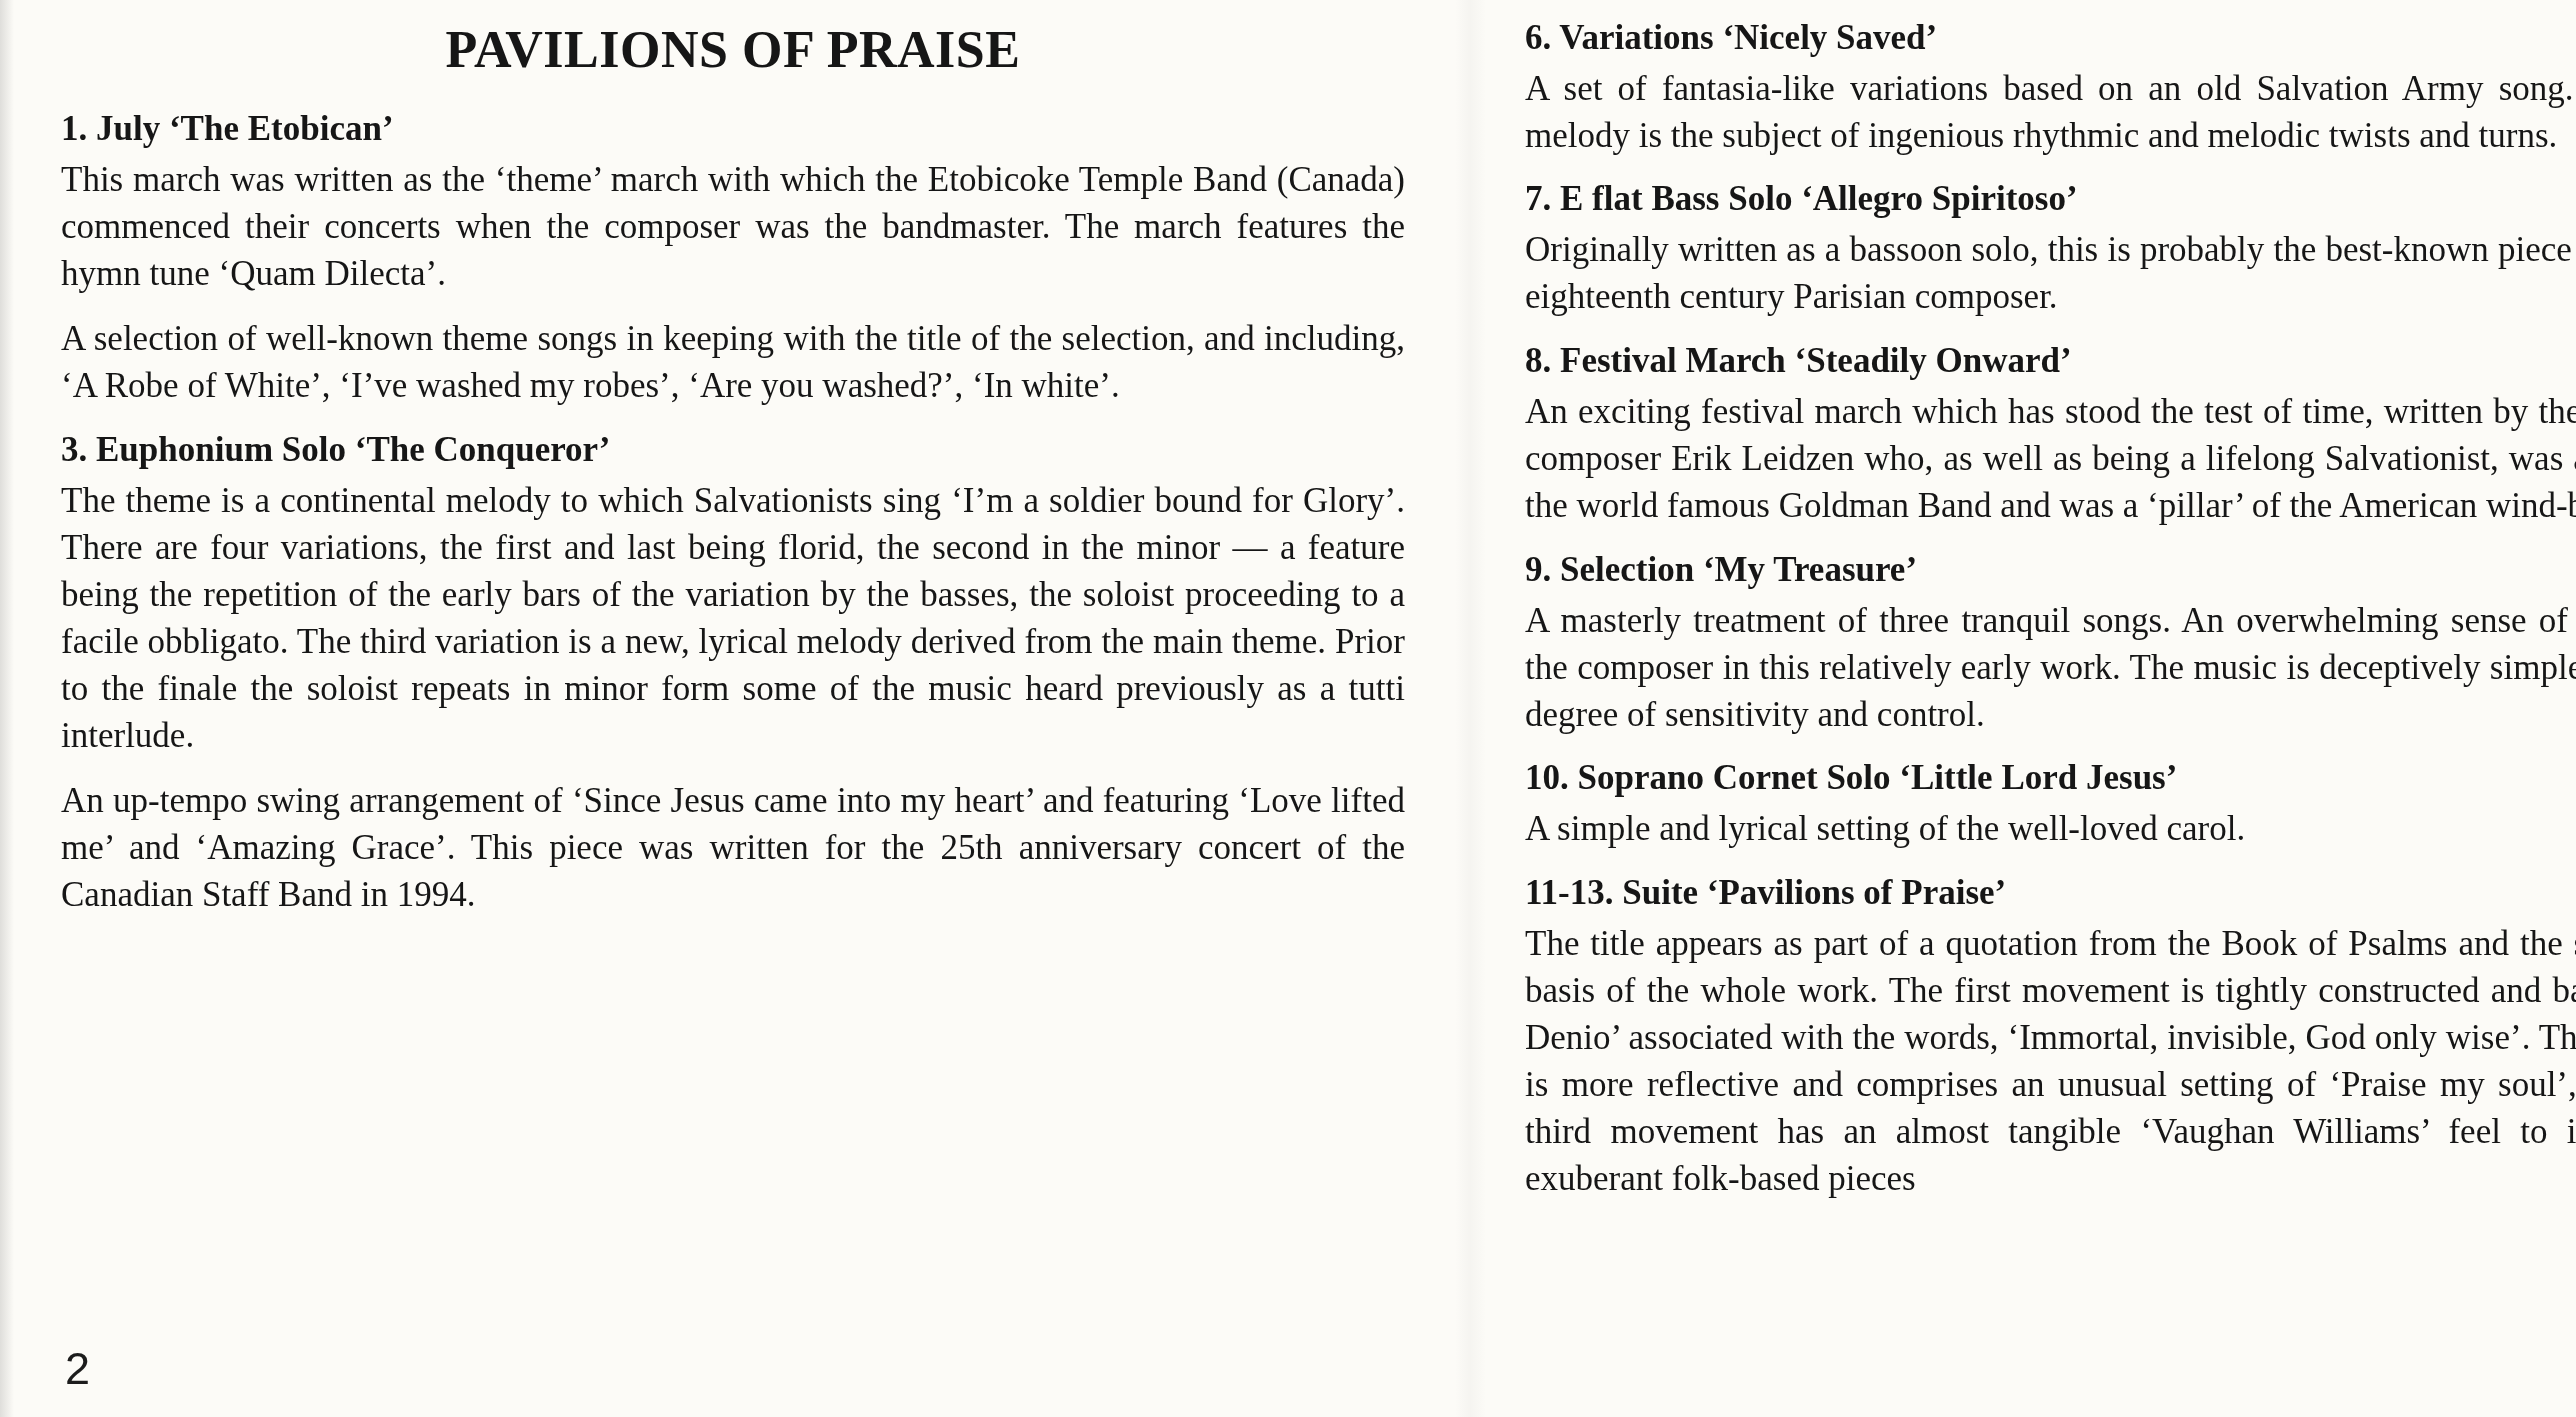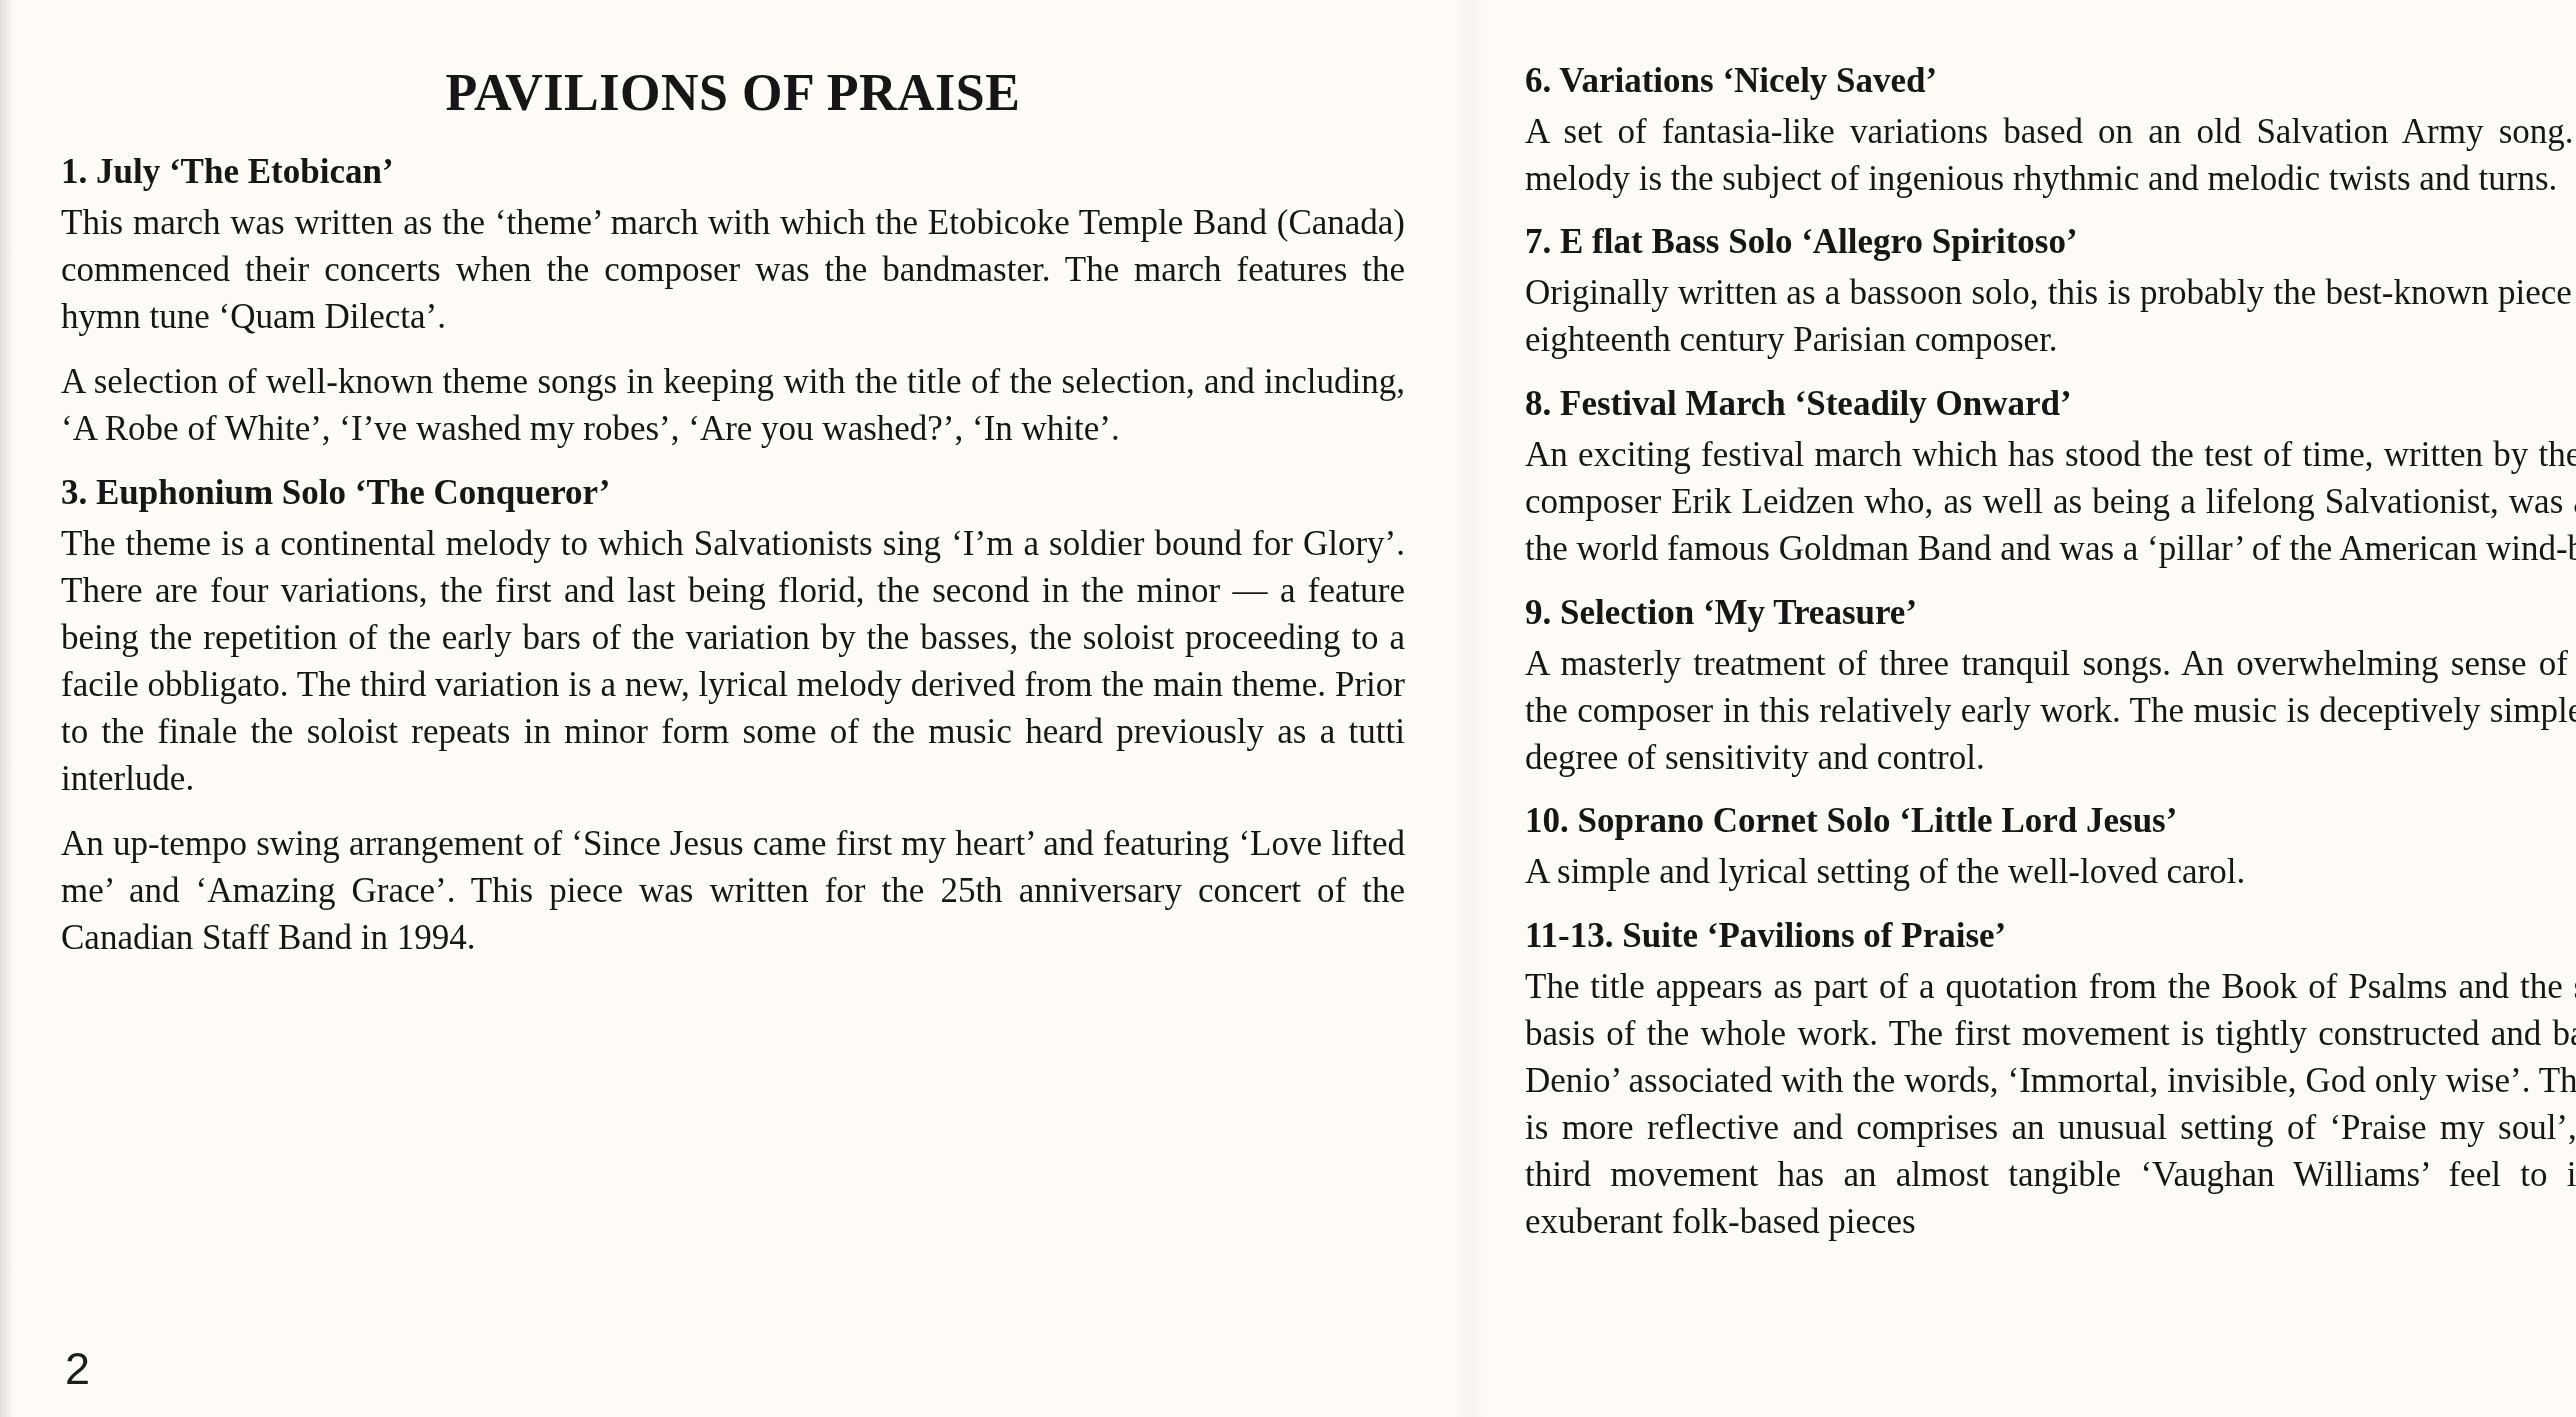--- a/index.html
+++ b/index.html
@@ -5,21 +5,21 @@
   html, body { margin: 0; padding: 0; }
   .spread {
     position: relative;
     width: 2897px;
     height: 1418px;
     background: var(--paper, #fcfbf7);
     color: var(--ink, #161616);
     font-family: "Liberation Serif", "DejaVu Serif", serif;
     overflow: hidden;
   }
-  .column { position: absolute; margin-top: 43px; }
+  .column { position: absolute; }
   .column.left  { left: 61px;  top: 19.6px; width: 1344px; }
   .column.right { left: 1525px; top: 15.5px; width: 1331px; }
   .page-title {
     margin: 0 0 27px 0;
     font-size: 52px;
     line-height: 60px;
     font-weight: bold;
     text-align: center;
     letter-spacing: 0.5px;
   }
@@ -75,21 +75,21 @@
     <section class="track">
       <p class="track-body"><span>A selection of well-known theme songs in keeping with the title of the selection, and including, </span><span class="italic">‘A Robe of White’</span><span>, </span><span class="italic">‘I’ve washed my robes’</span><span>, </span><span class="italic">‘Are you washed?’</span><span>, </span><span class="italic">‘In white’</span><span>.</span></p>
     </section>
 
     <section class="track">
       <h2 class="track-heading">3. Euphonium Solo ‘The Conqueror’</h2>
       <p class="track-body"><span>The theme is a continental melody to which Salvationists sing ‘I’m a soldier bound for Glory’. There are four variations, the first and last being florid, the second in the minor — a feature being the repetition of the early bars of the variation by the basses, the soloist proceeding to a facile </span><span class="italic">obbligato</span><span>. The third variation is a new, lyrical melody derived from the main theme. Prior to the finale the soloist repeats in minor form some of the music heard previously as a </span><span class="italic">tutti</span><span> interlude.</span></p>
     </section>
 
     <section class="track">
-      <p class="track-body"><span>An up-tempo swing arrangement of </span><span class="italic">‘Since Jesus came first my heart’</span><span> and featuring </span><span class="italic">‘Love lifted me’</span><span> and </span><span class="italic">‘Amazing Grace’</span><span>. This piece was written for the 25th anniversary concert of the Canadian Staff Band in 1994.</span></p>
+      <p class="track-body"><span>An up-tempo swing arrangement of </span><span class="italic">‘Since Jesus came into my heart’</span><span> and featuring </span><span class="italic">‘Love lifted me’</span><span> and </span><span class="italic">‘Amazing Grace’</span><span>. This piece was written for the 25th anniversary concert of the Canadian Staff Band in 1994.</span></p>
     </section>
 
     <section class="track">
     </section>
   </div>
 
   <div class="column right">
     <section class="track">
       <h2 class="track-heading">6. Variations ‘Nicely Saved’</h2>
       <p class="track-body"><span>A set of fantasia-like variations based on an old Salvation Army song. This unpretentious melody is the subject of ingenious rhythmic and melodic twists and turns.</span></p>

